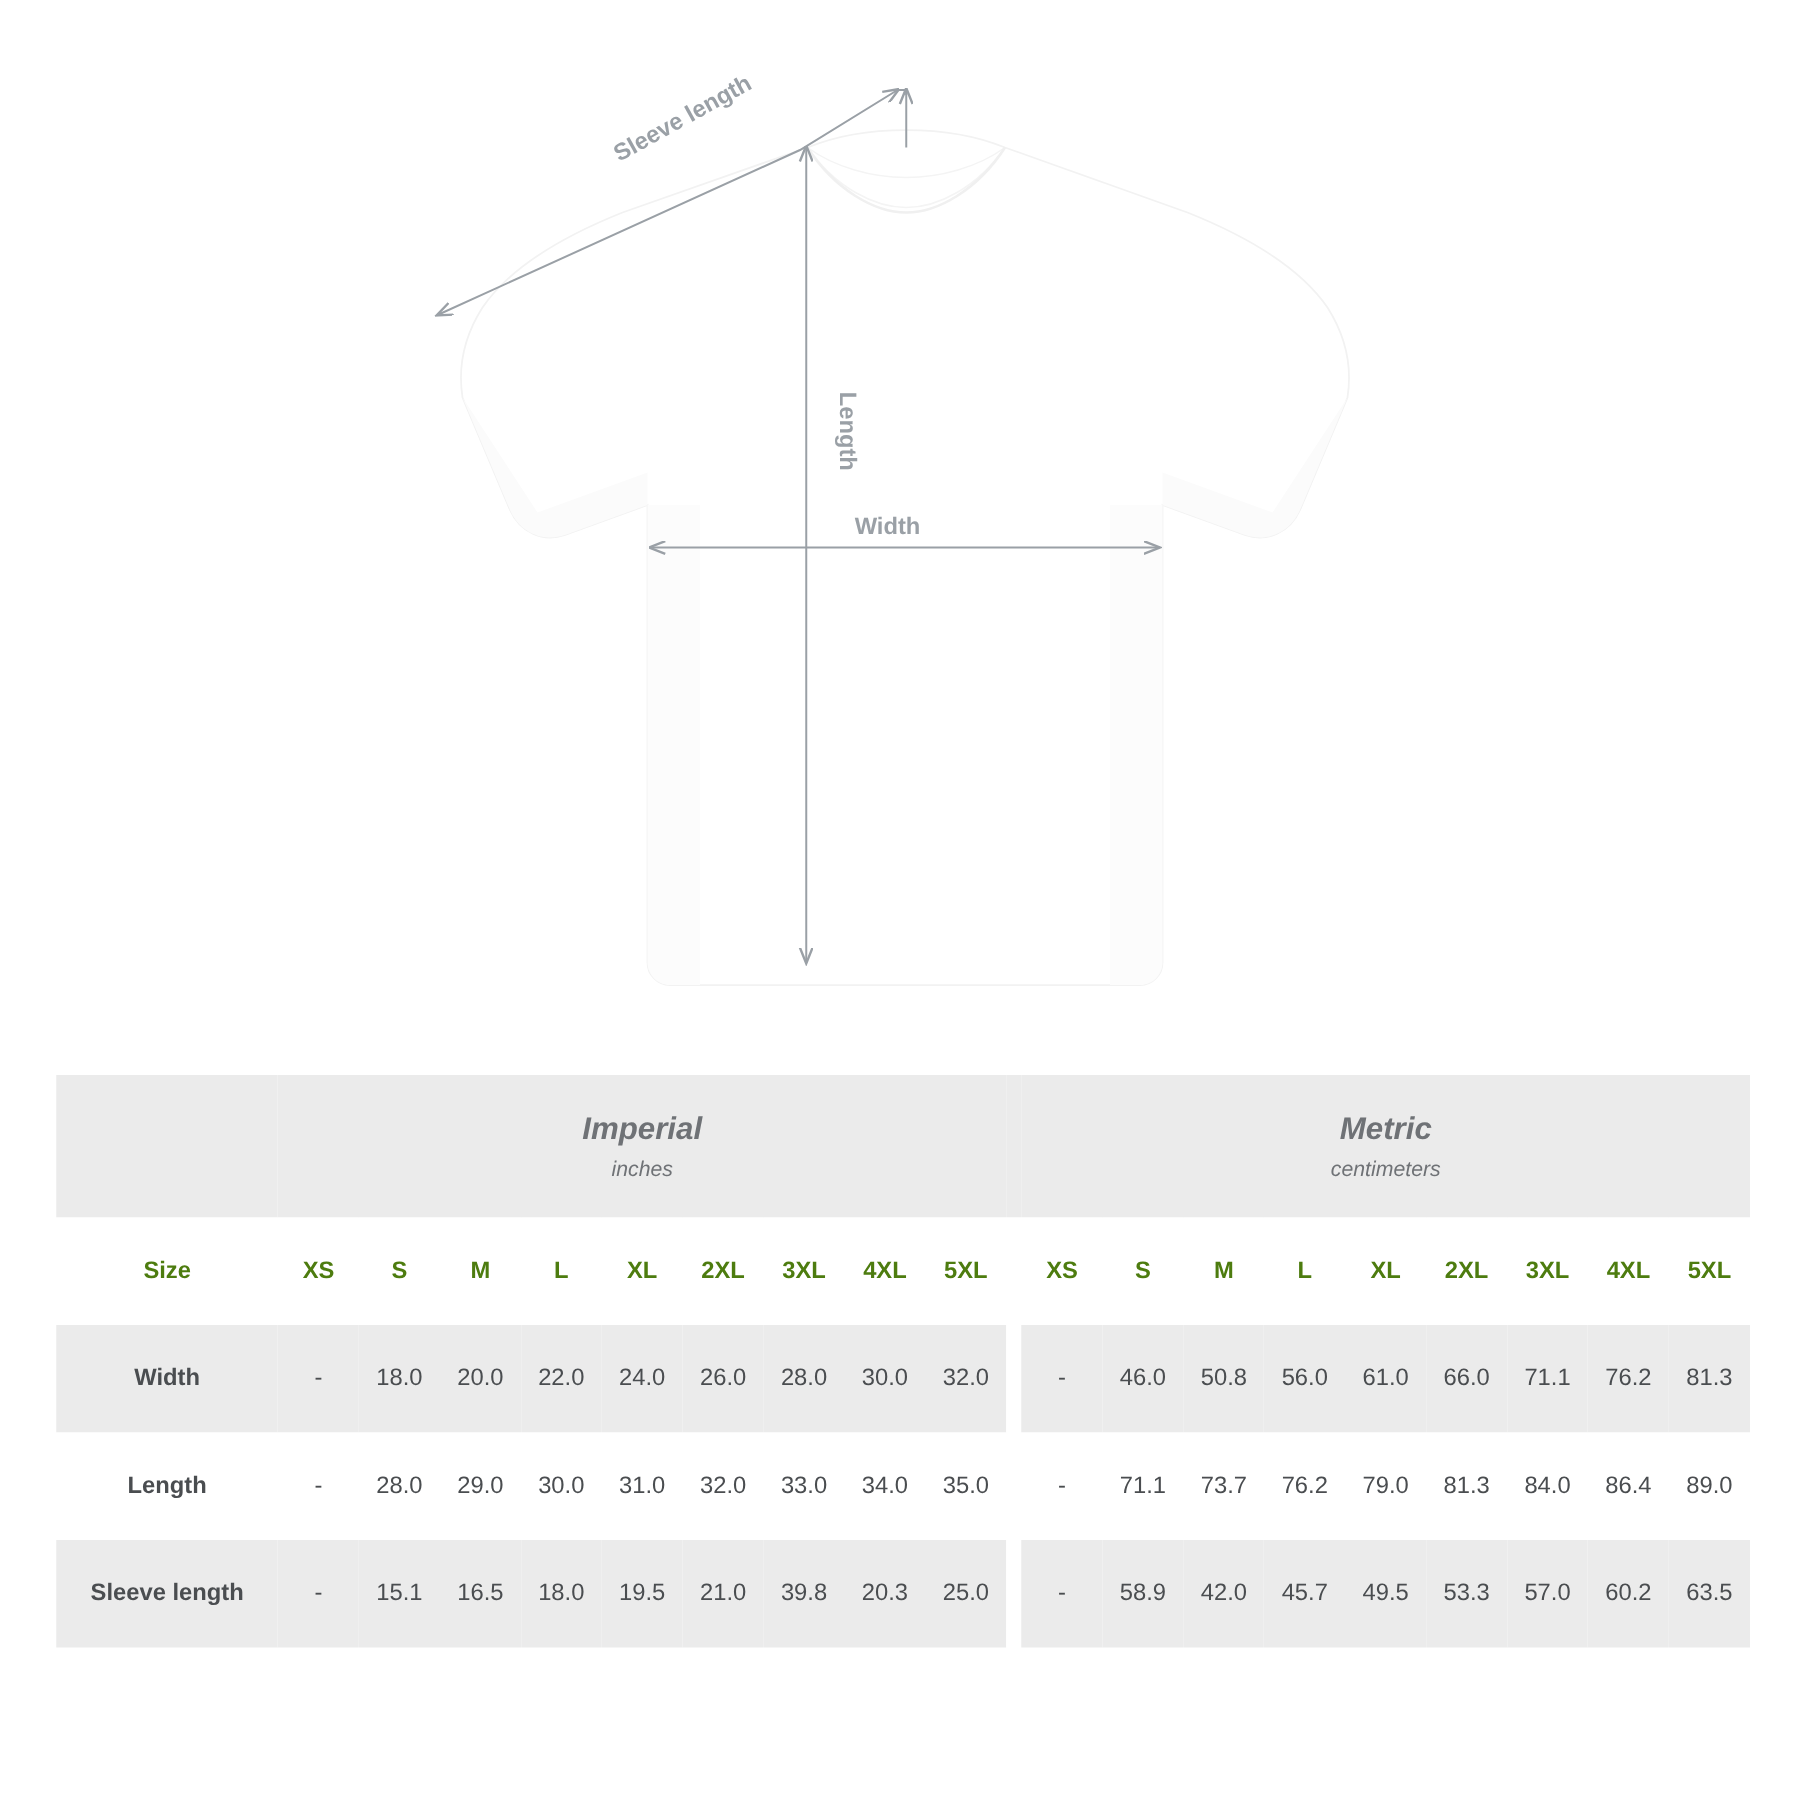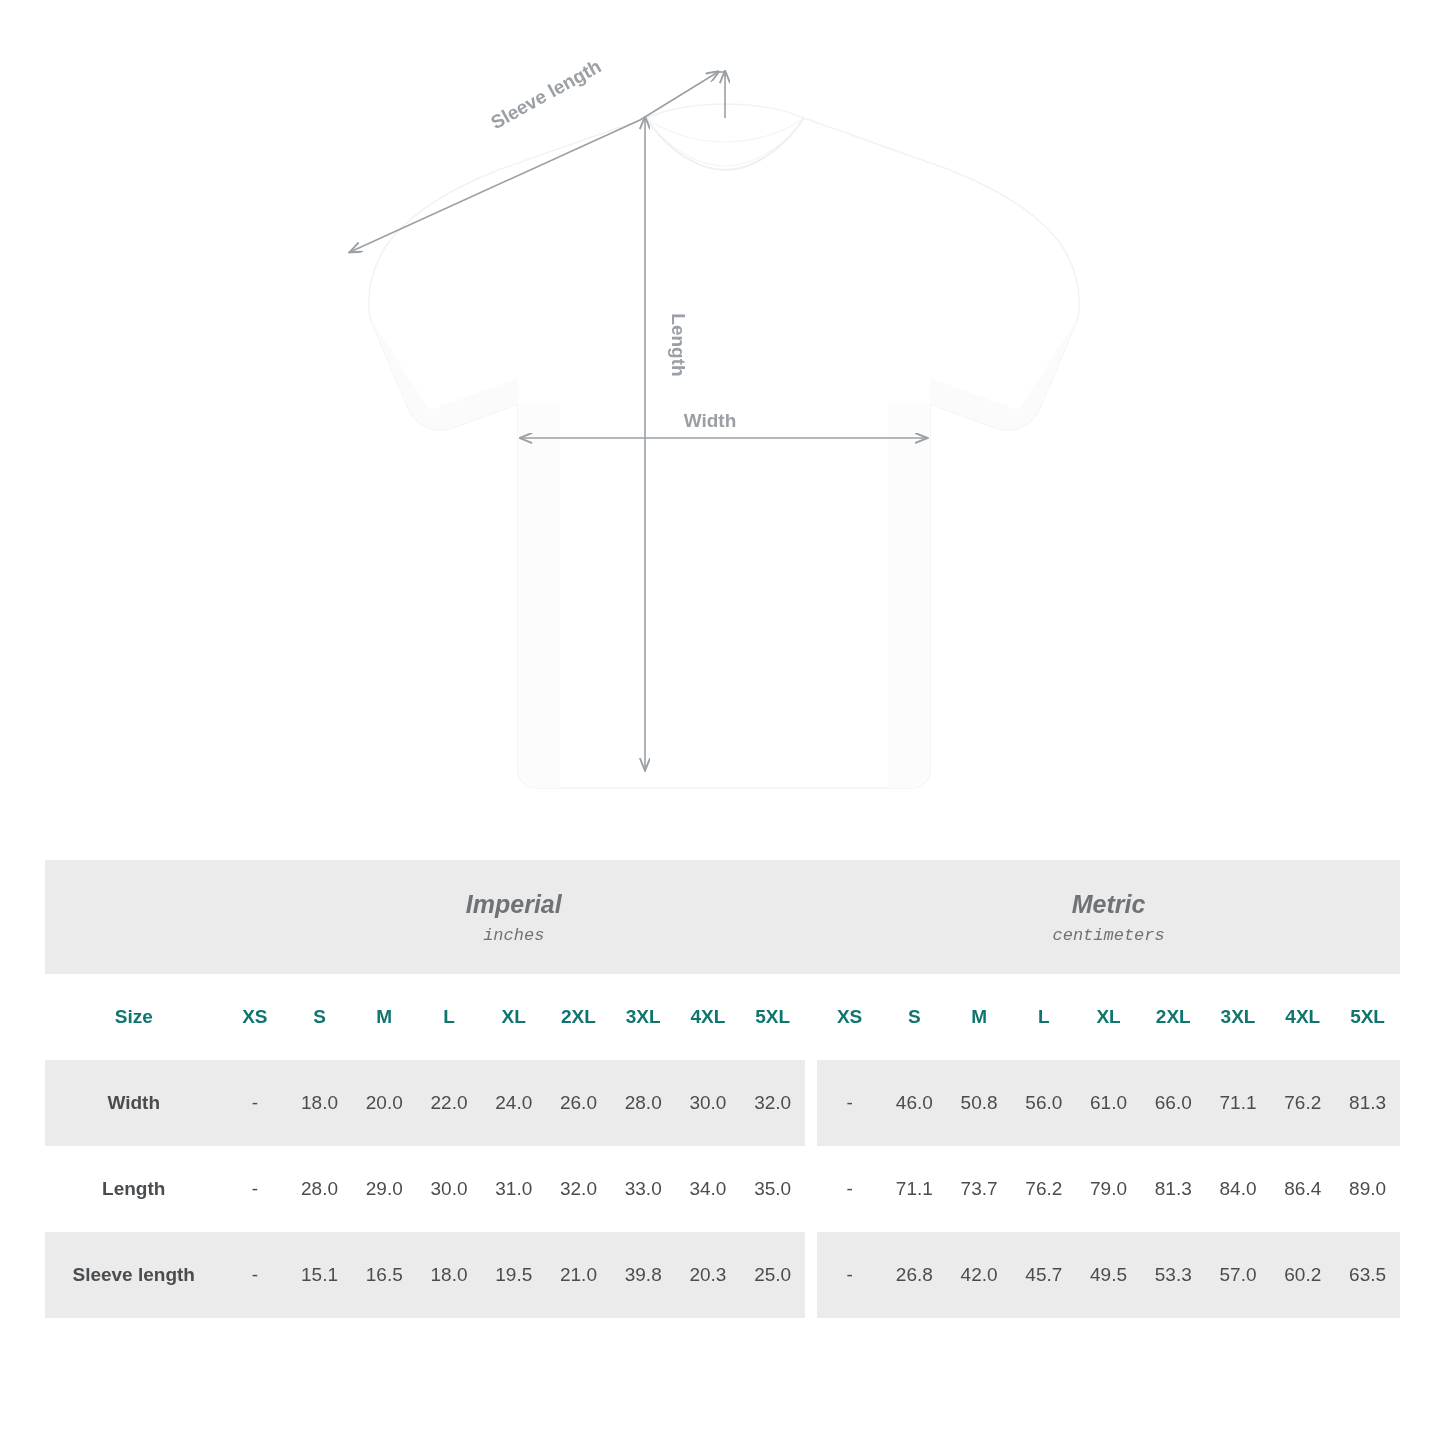--- a/index.html
+++ b/index.html
@@ -74,27 +74,26 @@
     font-weight: bold;
     font-style: italic;
     color: #6f7276;
     line-height: 1.25;
   }
   .unit-sub {
     font-size: 17px;
     font-style: italic;
     color: #6f7276;
     margin-top: 6px;
-    font-family: Liberation Mono, monospace;
   }
   .row-size td {
     height: 84px;
     font-size: 19px;
     font-weight: bold;
-    color: #0f766e;
+    color: #4d7c0f;
     background: #ffffff;
   }
   .row-size td.label-cell {
     font-size: 19px;
   }
   tr.data-row td {
     height: 84px;
     font-size: 19px;
     color: #4a4d50;
   }
@@ -293,21 +292,21 @@
             <td>15.1</td>
             <td>16.5</td>
             <td>18.0</td>
             <td>19.5</td>
             <td>21.0</td>
             <td>39.8</td>
             <td>20.3</td>
             <td>25.0</td>
             <td class="gap-cell"></td>
             <td>-</td>
-            <td>26.8</td>
+            <td>58.9</td>
             <td>42.0</td>
             <td>45.7</td>
             <td>49.5</td>
             <td>53.3</td>
             <td>57.0</td>
             <td>60.2</td>
             <td>63.5</td>
           </tr>
         </tbody>
     </table>

